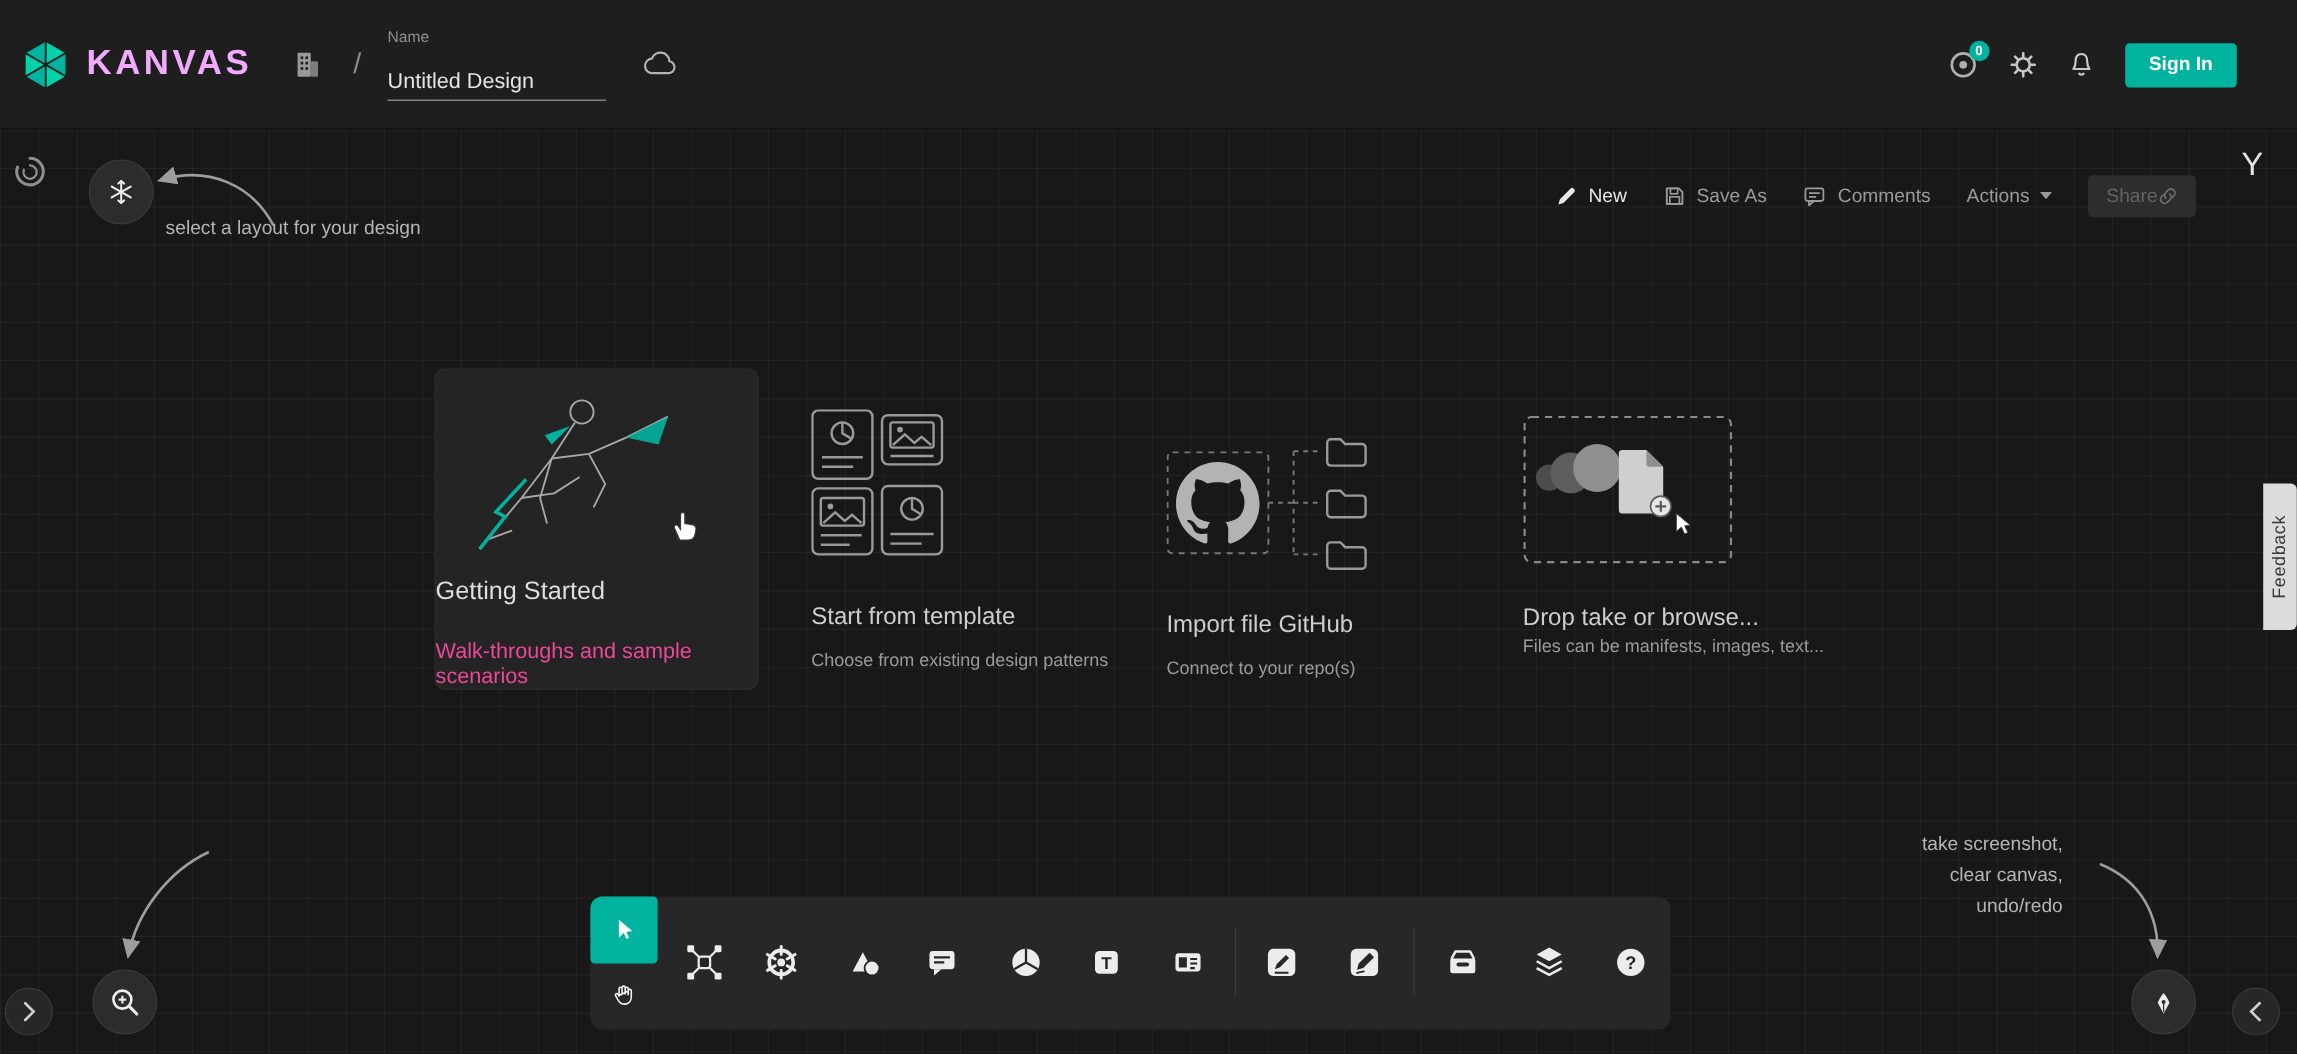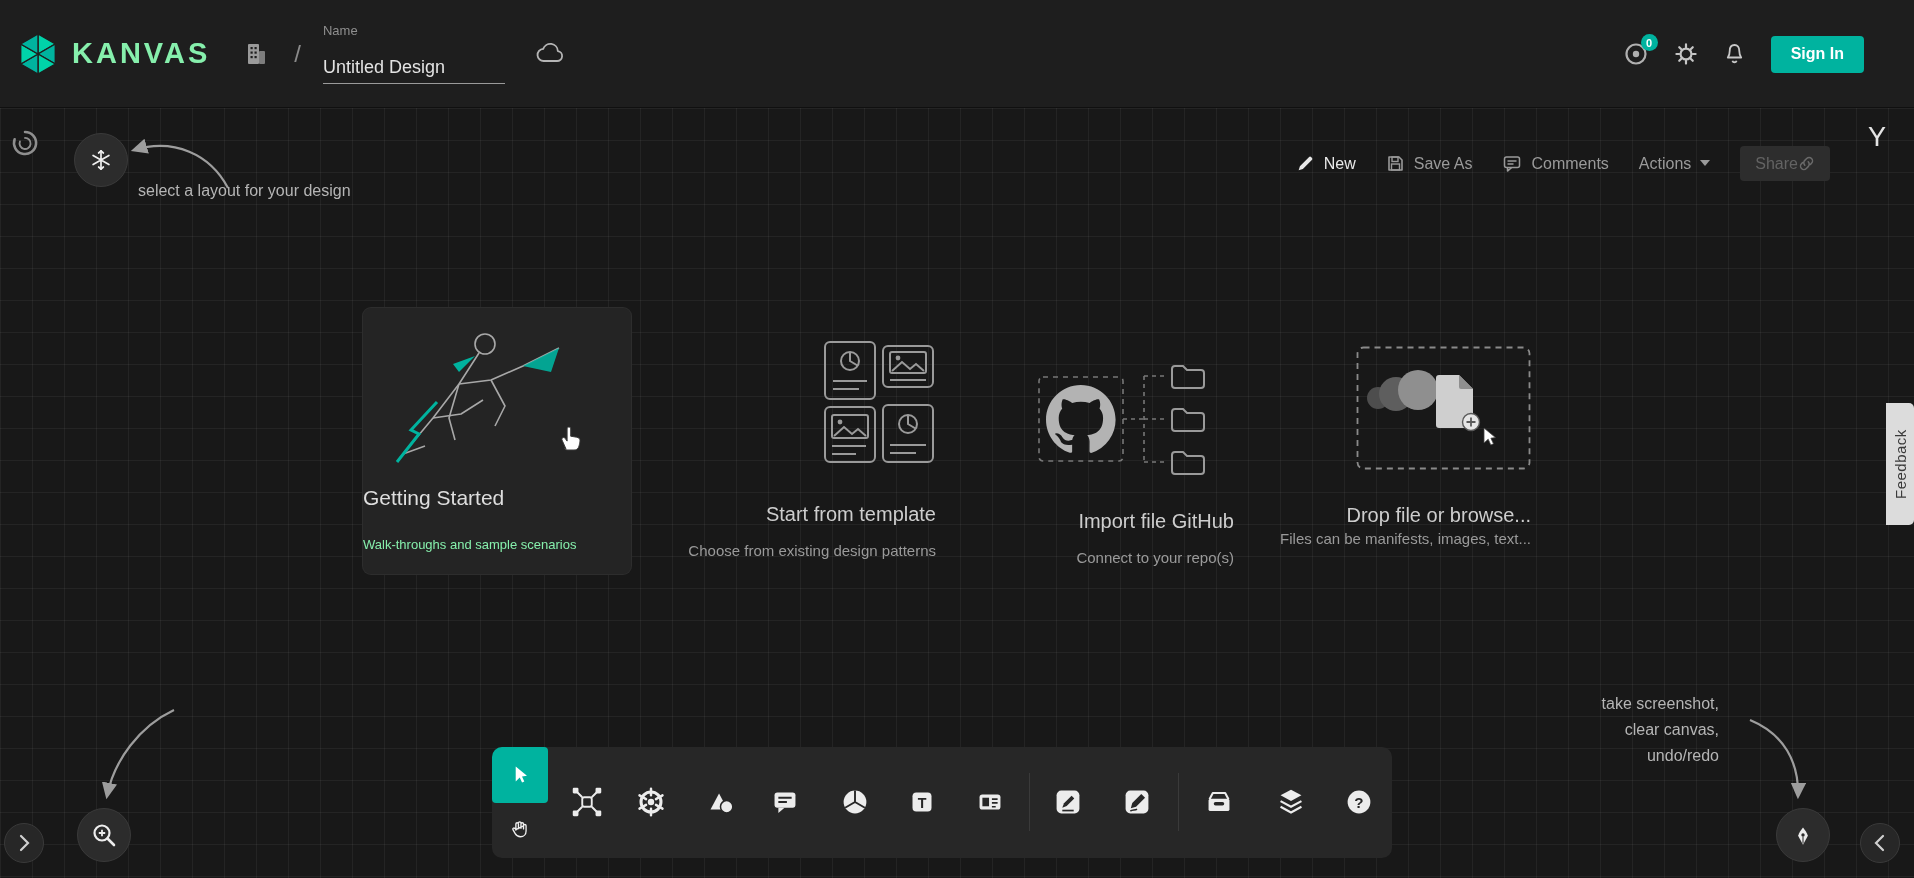--- a/index.html
+++ b/index.html
@@ -4,21 +4,21 @@
 <style>
   * { box-sizing: border-box; margin: 0; padding: 0; }
   html,body { width:1914px; height:878px; overflow:hidden; background:#181818;
               font-family:"Liberation Sans", sans-serif; }
 
   
   .topbar { position:absolute; top:0; left:0; width:1914px; height:108px;
             background:#1e1e1e; border-bottom:1px solid #101010; z-index:20;
             display:flex; align-items:center; }
   .brand { display:flex; align-items:center; gap:12px; margin-left:16px; }
-  .brand-name { color:#86efac; font-size:29px; font-weight:bold; letter-spacing:3px;text-align:right; }
+  .brand-name { color:#f0abfc; font-size:29px; font-weight:bold; letter-spacing:3px;text-align:right; }
   .org-icon { margin-left:34px; }
   .crumb-sep { color:#8a8a8a; font-size:24px; margin-left:26px; font-weight:300; }
   .name-group { margin-left:22px; display:flex; flex-direction:column; gap:17px; }
   .name-label { color:#8f8f8f; font-size:13px; }
   .name-input { background:transparent; border:none; border-bottom:1px solid #9a9a9a;
                 color:#e3e3e3; font-size:18px; width:182px; padding:2px 0 5px 0; outline:none;
                 font-family:"Liberation Sans", sans-serif; }
   .cloud-wrap { margin-left:30px; }
 
   .tabs { position:absolute; bottom:0; left:958px; display:flex; }
@@ -73,22 +73,22 @@
   .action-item.bright { color:#e8e8e8; }
   .share-btn { display:flex; align-items:center; background:#2d2d2d;
                border-radius:4px; height:35px; padding:0 15px; color:#636363;
                font-size:16px; cursor:pointer; }
 
   
   .card1 { position:absolute; left:363px; top:200px; width:268px; height:266px;
            background:#242424; border-radius:8px; box-shadow:0 0 0 1px #2d2d2d;
            display:flex; flex-direction:column; align-items:flex-start; cursor:pointer; z-index:2; }
   .card1 .title { margin-top:4px; font-size:21px; color:#dedede; }
-  .card1 .caption { margin-top:27px; font-size:13px; color:#86efac; }
-  .card-col { position:absolute; display:flex; flex-direction:column; align-items:flex-end;
+  .card1 .caption { margin-top:27px; font-size:18px; color:#ec4899; }
+  .card-col { position:absolute; display:flex; flex-direction:column; align-items:flex-start;
               cursor:pointer; z-index:2; }
   .card-col .title { font-size:20px; color:#cdcdcd; }
   .card-col .caption { font-size:15px; color:#9a9a9a; }
   .card2 { left:676px; top:233px; width:260px; }
   .card2 .title { margin-top:38px; } .card2 .caption { margin-top:16px; }
   .card3 { left:972px; top:252px; width:262px; }
   .card3 .title { margin-top:28px; } .card3 .caption { margin-top:16px; }
   .card4 { left:1269px; top:238px; width:262px; }
   .card4 .title { margin-top:34px; } .card4 .caption { margin-top:3px; }
 
@@ -336,21 +336,21 @@
       <circle cx="40" cy="48" r="17" fill="#5e5e5e"></circle>
       <circle cx="62" cy="44" r="20" fill="#8f8f8f"></circle>
       <g transform="translate(80,26)">
         <path d="M0 6a3 3 0 0 1 3-3h20l14 14v36a3 3 0 0 1-3 3H3a3 3 0 0 1-3-3z" fill="#cfcfcf"></path>
         <path d="M23 3l14 14H25a2 2 0 0 1-2-2z" fill="#8f8f8f"></path>
         <circle cx="35" cy="50" r="8.5" fill="#e6e6e6" stroke="#5a5a5a" stroke-width="1.4"></circle>
         <path d="M35 45.5v9M30.5 50h9" stroke="#5a5a5a" stroke-width="1.8"></path>
       </g>
       <path transform="translate(128,82)" d="M0 0 L0 15 L4.2 11.2 L6.8 17 L9.5 15.8 L6.9 10.2 L11.5 9.6 Z" fill="#fff" stroke="#444" stroke-width="0.8"></path>
     </svg>
-    <div class="title">Drop file or browse...</div>
+    <div class="title">Drop take or browse...</div>
     <div class="caption">Files can be manifests, images, text...</div>
   </div>
 
   <svg class="mouse-cursor" width="28" height="30" viewBox="0 0 28 30">
     <path d="M10 27 L6 18c-.8-2 1.9-3.4 3.1-1.7l2 2.8V7c0-2.6 3.6-2.6 3.6 0v7.2l6 1c2 .35 3.3 1.4 3.3 3.5 0 0-.5 5-1.7 7-1 1.7-2.5 2.3-4.3 2.3h-6.2c-1.8 0-2.8-.9-3.8-2z" fill="#ffffff" stroke="#3a3a3a" stroke-width="1"></path>
   </svg>
 
   <div class="hint hint-br">
     <div>take screenshot,</div>
     <div>clear canvas,</div>

